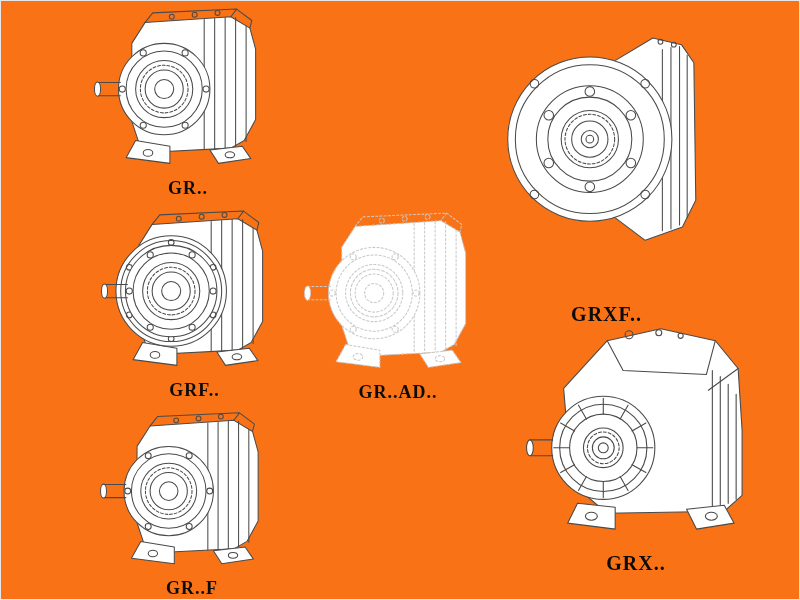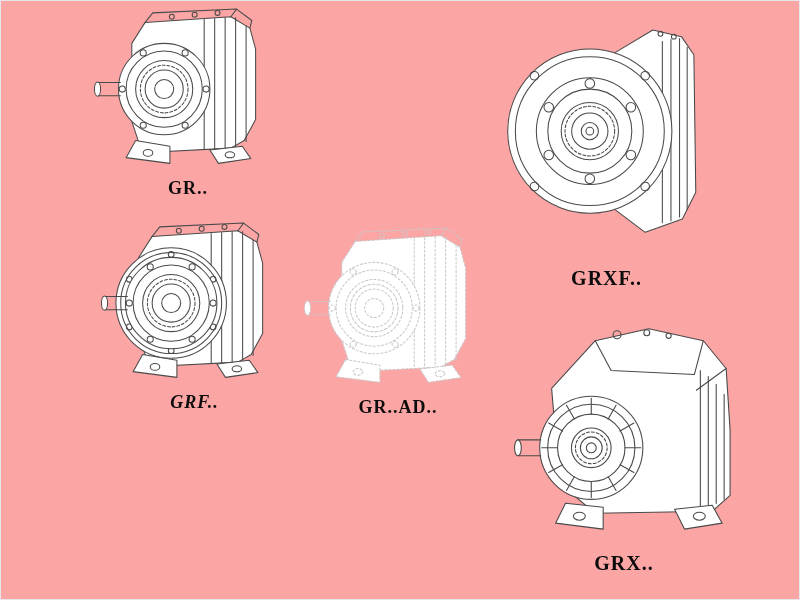--- a/index.html
+++ b/index.html
@@ -1,17 +1,17 @@
 <!DOCTYPE html>
 <html><head>
 <meta charset="utf-8">
 <style>
   html,body { margin:0; padding:0; background:#ffffff; }
   .board {
-    position:relative; width:800px; height:600px; background:#fca5a5;
+    position:relative; width:800px; height:600px; background:#f97316;
     overflow:hidden; border:1px solid #e6e6e6; box-sizing:border-box;
     font-family:"Liberation Serif", serif;
   }
   .fig { position:absolute; display:flex; flex-direction:column; align-items:center; }
   .fig svg {
     fill:none; stroke:#4a4a4a; stroke-width:1.1;
     stroke-linejoin:round; stroke-linecap:round;
   }
   .fig.faded svg { stroke:#c8c8c8; stroke-dasharray:2.2 2.2; }
   .label {
@@ -123,48 +123,56 @@
   <div class="fig" style="left:82px; top:6px; width:210px;">
     <svg viewBox="0 0 210 175" width="200" height="167">
       <use href="#g-housing"></use>
         <use href="#g-boss"></use>
         <use href="#g-shaft"></use>
     </svg>
     <div class="label">GR..</div>
   </div>
 
 
-  <div class="fig bigLabel" style="left:498px; top:4px; width:215px;">
+  <div class="fig bigLabel" style="left:498px; top:12px; width:215px;gap:28px;">
     <svg viewBox="0 0 220 270" width="210" height="258">
       <use href="#g-grxf"></use>
     </svg>
     <div class="label">GRXF..</div>
   </div>
 
-  <div class="fig" style="left:86px; top:220px; width:215px;font-style:italic;">
+  <div class="fig" style="left:86px; top:208px; width:215px;">
     <svg viewBox="0 0 210 175" width="200" height="167">
       <use href="#g-housing"></use>
         <use href="#g-flange"></use>
         <use href="#g-boss"></use>
         <use href="#g-shaft"></use>
     </svg>
     <div class="label">GRF..</div>
   </div>
 
-  <div class="fig faded" style="left:292px; top:225px; width:210px;">
+  <div class="fig faded" style="left:292px; top:210px; width:210px;">
     <svg viewBox="0 0 210 175" width="200" height="167">
       <use href="#g-housing"></use>
         <use href="#g-boss"></use>
         <use href="#g-shaft"></use>
     </svg>
     <div class="label">GR..AD..</div>
   </div>
 
+  <div class="fig" style="left:86px; top:410px; width:210px;">
+    <svg viewBox="0 0 210 175" width="200" height="163">
+      <use href="#g-housing"></use>
+        <use href="#g-boss"></use>
+        <use href="#g-shaft"></use>
+    </svg>
+    <div class="label">GR..F</div>
+  </div>
 
 
-  <div class="fig bigLabel" style="left:498px; top:308px; width:250px;">
+  <div class="fig bigLabel" style="left:510px; top:308px; width:250px;">
     <svg viewBox="0 0 250 235" width="248" height="233">
       <use href="#g-grx"></use>
     </svg>
     <div class="label" style="margin-top:10px;">GRX..</div>
   </div>
 
 </div>
 
 </body></html>

